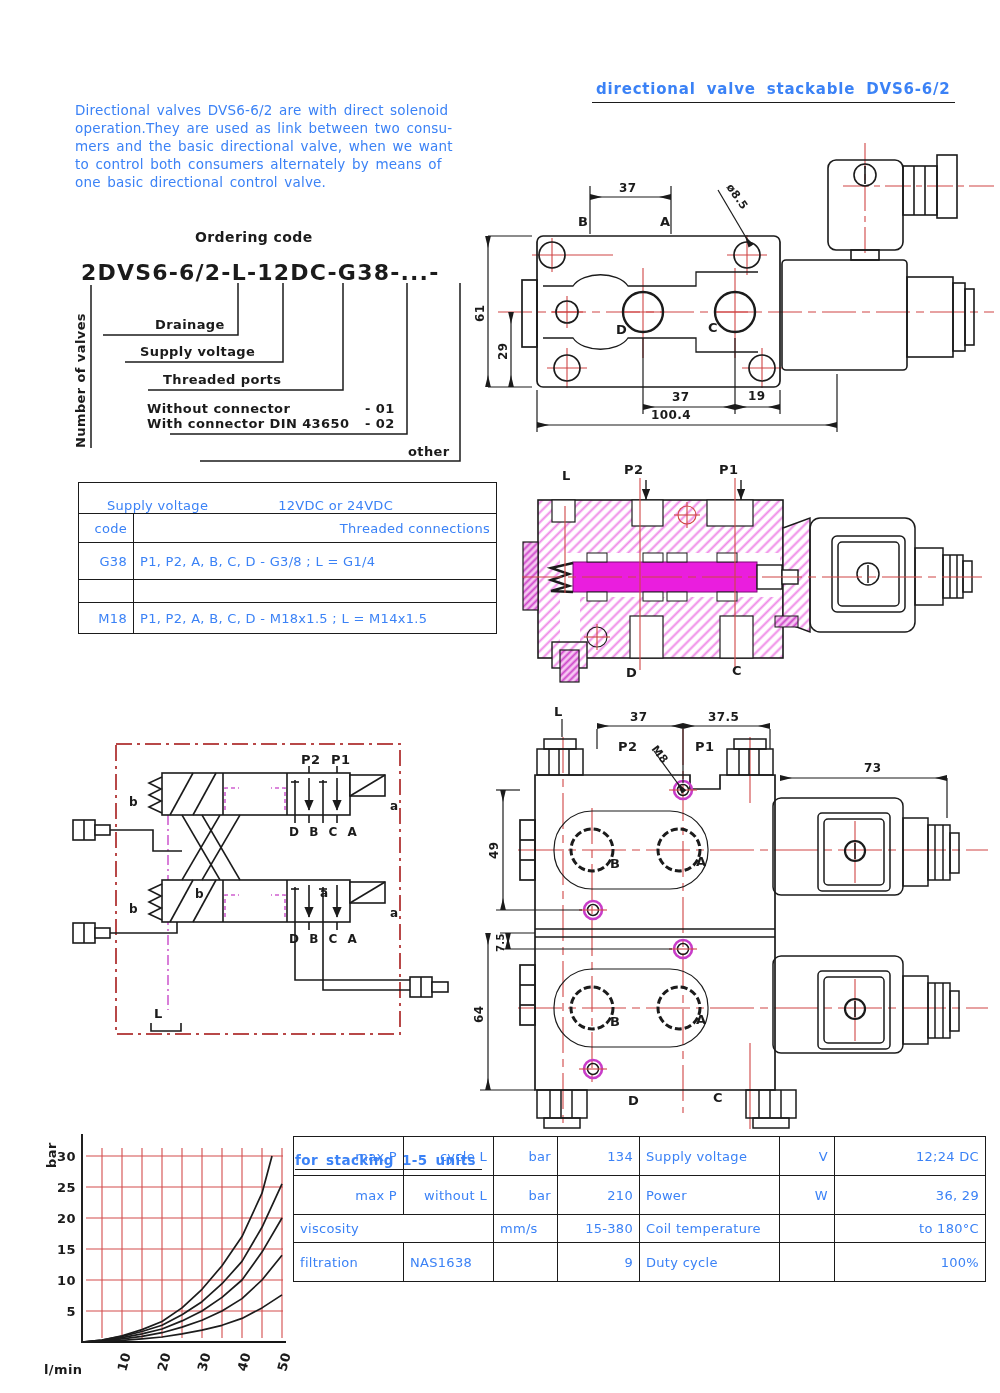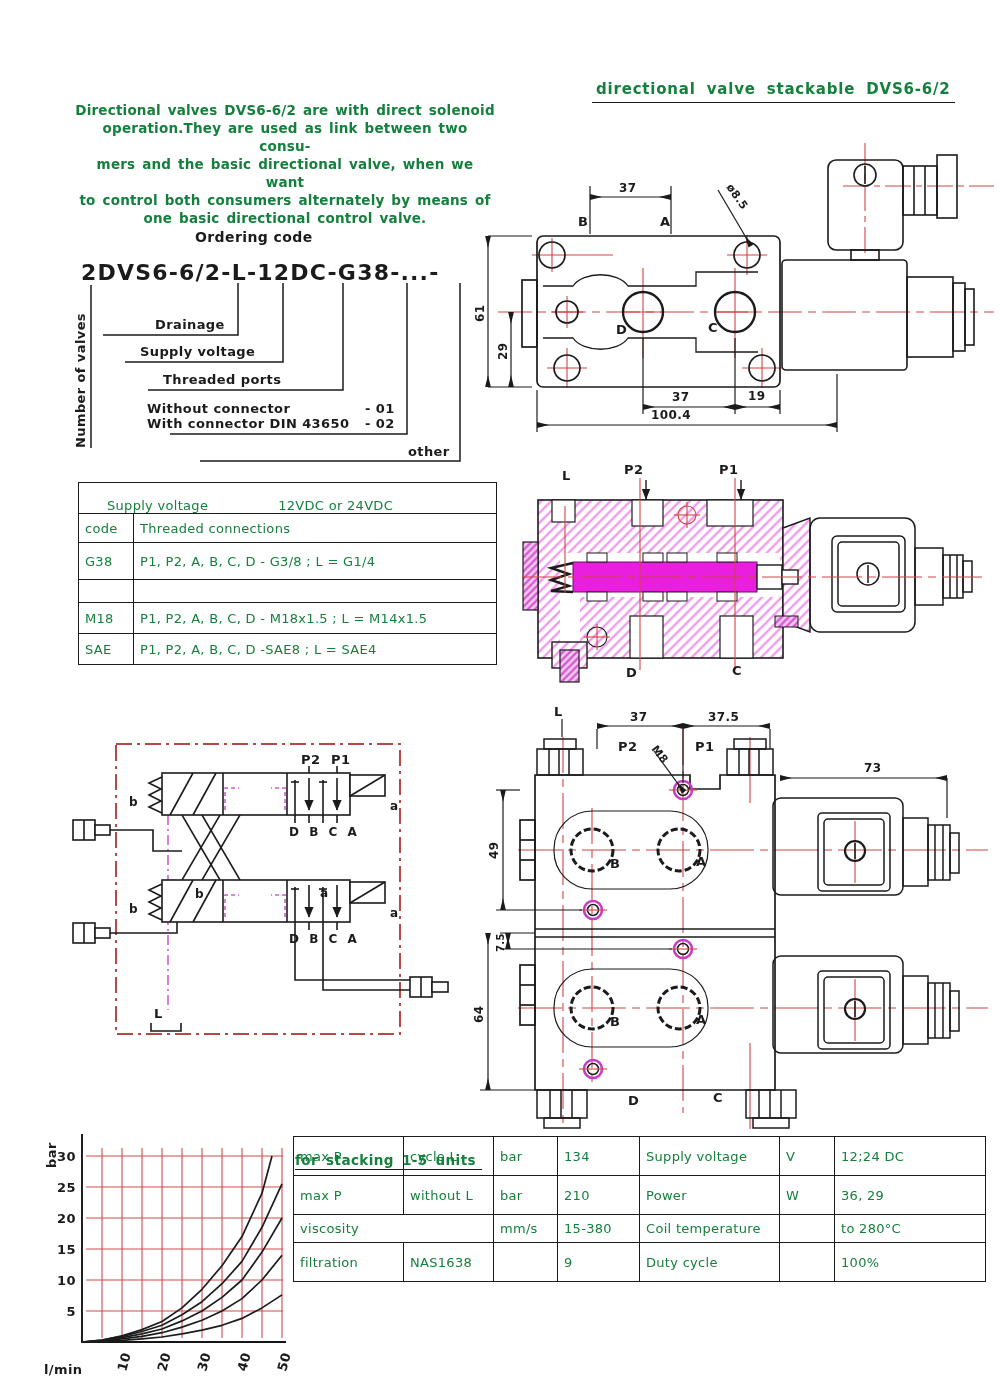--- a/index.html
+++ b/index.html
@@ -1,32 +1,32 @@
 <!DOCTYPE html>
 <html><head>
 <meta charset="utf-8">
 <style>
   html,body{margin:0;padding:0;background:#e8e8e8;}
   #page{position:relative;width:1000px;height:1393px;background:#ffffff;margin:0 auto;
-        font-family:"DejaVu Sans", sans-serif;color:#15803d;overflow:hidden;}
+        font-family:"DejaVu Sans", sans-serif;color:#3b82f6;overflow:hidden;}
   .abs{position:absolute;}
   
   #intro{left:75px;top:102px;width:420px;font-size:13.5px;line-height:1.33;
-         white-space:pre-line;font-weight:700;letter-spacing:.2px;word-spacing:2px;text-align:center;}
+         white-space:pre-line;font-weight:400;letter-spacing:.2px;word-spacing:2px;}
   #doc-title{left:592px;top:80px;font-size:15px;font-weight:600;letter-spacing:.8px;word-spacing:5px;
              border-bottom:1.6px solid #1b1b1b;padding:0 4px 4px 4px;}
   
   table{border-collapse:collapse;table-layout:fixed;}
   .tbl td{border:1.6px solid #1b1b1b;font-size:13px;font-weight:500;letter-spacing:.3px;
           padding:0 6px;white-space:pre-line;overflow:hidden;}
   #supply-table{left:78px;top:482px;width:419px;}
   #supply-table td{vertical-align:middle;}
   #spec-table{left:293px;top:1136px;width:692px;padding-left:10px;}
   #spec-table td{border-width:1.8px;}
-  .cc{text-align:left;margin-top:16px;}
+  .cc{text-align:right;margin-top:16px;}
   .hdr-flex{display:flex;justify-content:flex-start;gap:70px;padding-left:22px;}
   
   svg text{font-family:"DejaVu Sans", sans-serif;fill:#1b1b1b;font-weight:600;letter-spacing:.4px;}
   .t13{font-size:13px;} .t12{font-size:12px;} .t11{font-size:11px;} .t14{font-size:14px;}
   .t22{font-size:22px;letter-spacing:1.2px;font-weight:600;}
   .ctxt{font-size:13px;font-weight:600;}
   .red{stroke:#d04545;stroke-width:1.1;}
   .blk{stroke:#1b1b1b;fill:none;}
   #stacking-note{left:295px;top:1116px;font-size:13.5px;font-weight:600;letter-spacing:.4px;word-spacing:3px;}
 </style>
@@ -85,24 +85,20 @@
       <td class="cc">G38</td>
       <td>P1, P2, A, B, C, D - G3/8 ; L = G1/4</td>
         </tr>
     <tr style="height:23px">
       <td></td>
       <td></td>
         </tr>
     <tr style="height:31px">
       <td class="cc">M18</td>
       <td>P1, P2, A, B, C, D - M18x1.5 ; L = M14x1.5</td>
-        </tr>
-    <tr style="height:31px">
-      <td class="cc">SAE</td>
-      <td>P1, P2, A, B, C, D -SAE8 ; L = SAE4</td>
         </tr>
   </tbody>
     </table>
 
   <svg class="abs" style="left:468px;top:138px" width="532" height="312" viewBox="0 0 532 312">
     <defs>
         <marker id="ahT" markerWidth="12" markerHeight="8" refX="10" refY="3" orient="auto-start-reverse">
       <path d="M0,3 L10,0.6 L10,5.4 Z" fill="#1b1b1b"></path>
         </marker>
       </defs>
@@ -578,21 +574,21 @@
       <td>Power</td>
       <td class="cc">W</td>
       <td class="cc">36, 29</td>
         </tr>
     <tr style="height:28px">
       <td colspan="2">viscosity</td>
       <td>mm/s</td>
       <td class="cc">15-380</td>
       <td>Coil temperature</td>
       <td></td>
-      <td class="cc">to 280°C</td>
+      <td class="cc">to 180°C</td>
         </tr>
     <tr style="height:39px">
       <td>filtration</td>
       <td>NAS1638</td>
       <td></td>
       <td class="cc">9</td>
       <td>Duty cycle</td>
       <td></td>
       <td class="cc">100%</td>
         </tr>

